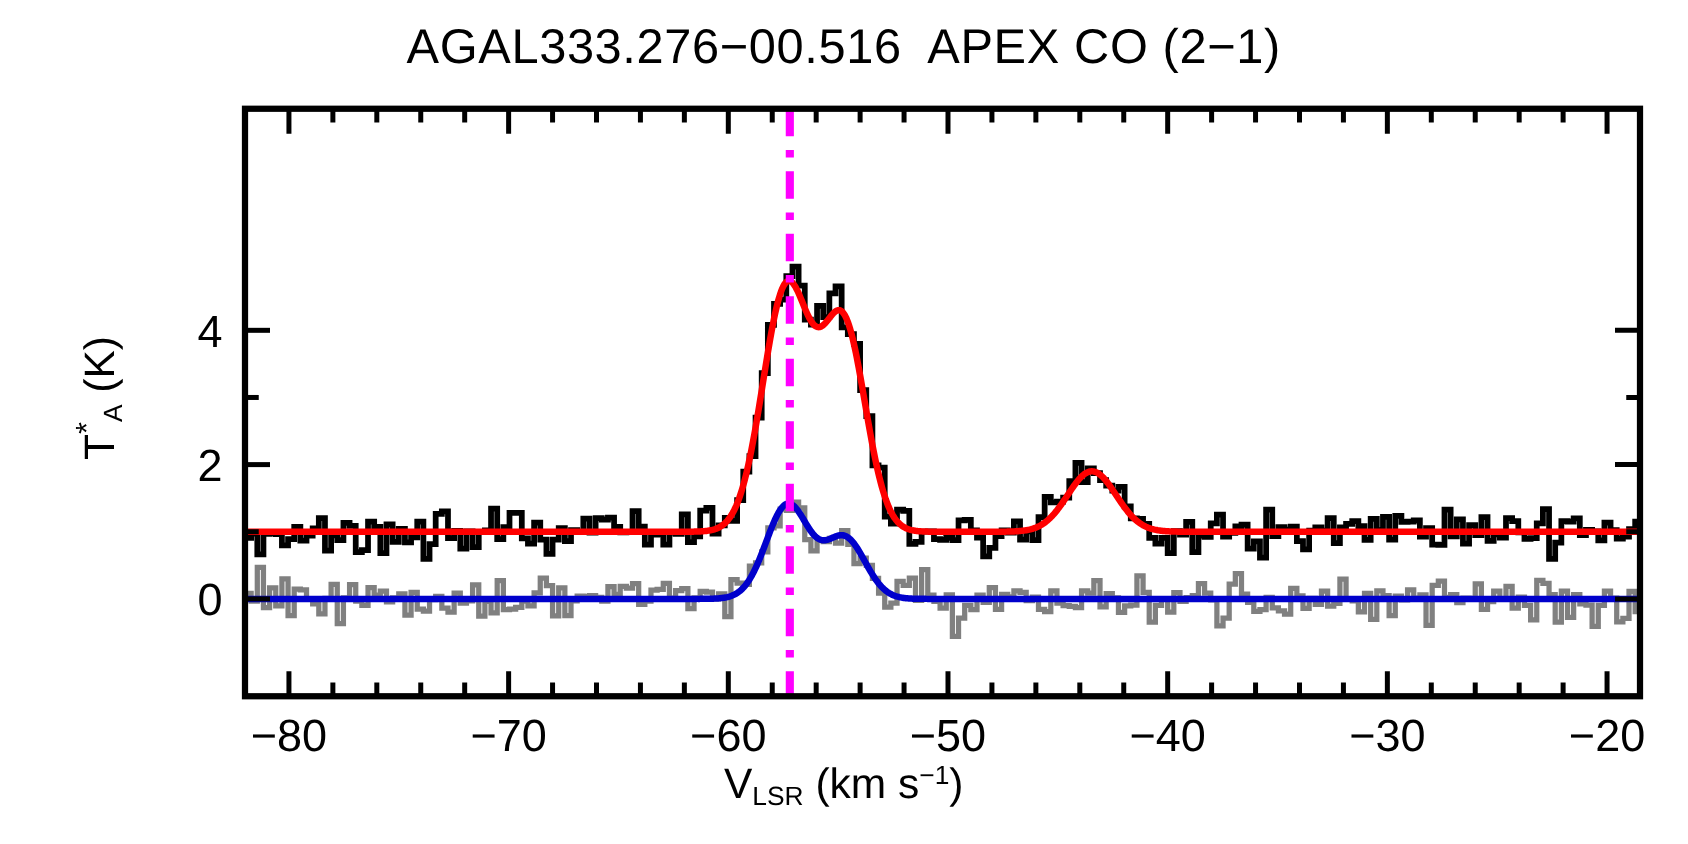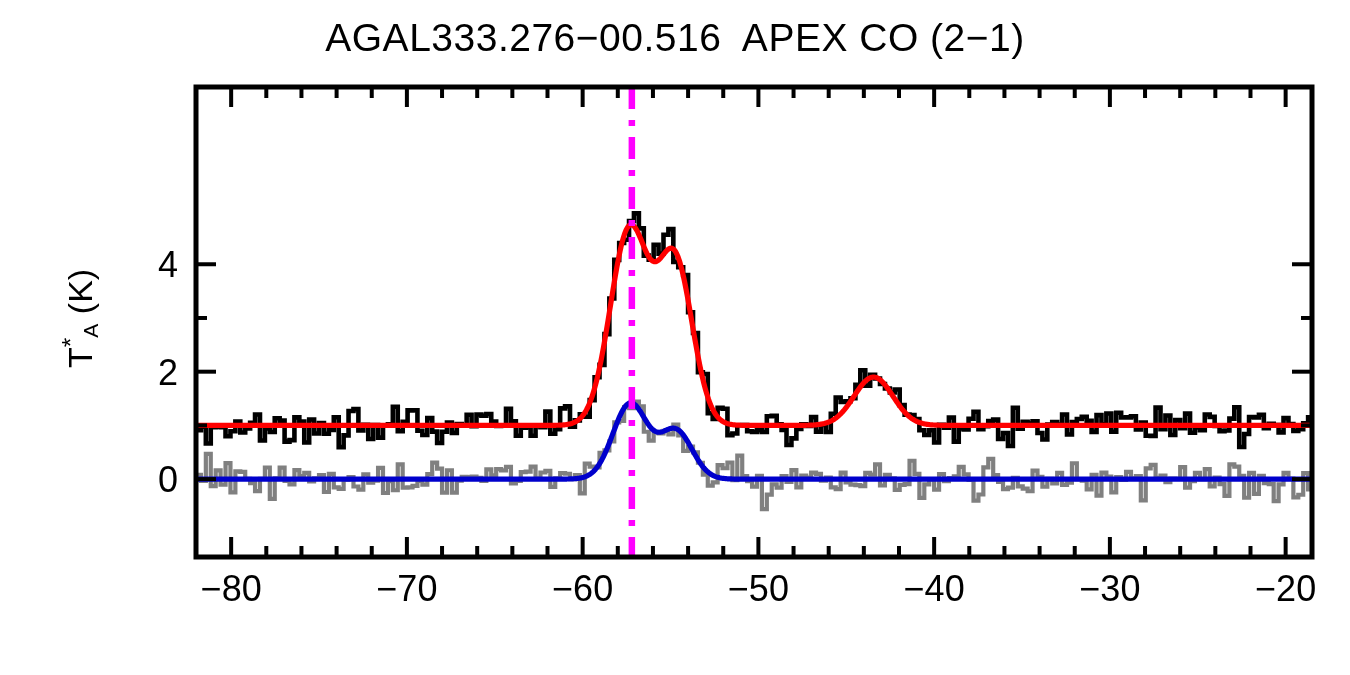--- a/index.html
+++ b/index.html
@@ -121,18 +121,21 @@
       <line x1="1312" y1="479.1142857142857" x2="1292" y2="479.1142857142857" stroke="#000000" stroke-width="4"></line>
       <text x="178" y="492.1142857142857" text-anchor="end" font-family="&quot;Liberation Sans&quot;, sans-serif" font-size="36" fill="#000000">0</text>
       <line x1="196" y1="371.6857142857143" x2="216" y2="371.6857142857143" stroke="#000000" stroke-width="4"></line>
       <line x1="1312" y1="371.6857142857143" x2="1292" y2="371.6857142857143" stroke="#000000" stroke-width="4"></line>
       <text x="178" y="384.6857142857143" text-anchor="end" font-family="&quot;Liberation Sans&quot;, sans-serif" font-size="36" fill="#000000">2</text>
       <line x1="196" y1="264.25714285714287" x2="216" y2="264.25714285714287" stroke="#000000" stroke-width="4"></line>
       <line x1="1312" y1="264.25714285714287" x2="1292" y2="264.25714285714287" stroke="#000000" stroke-width="4"></line>
       <text x="178" y="277.25714285714287" text-anchor="end" font-family="&quot;Liberation Sans&quot;, sans-serif" font-size="36" fill="#000000">4</text>
     </svg>
 
+  <div id="x-axis-title">
+    <span>V</span><span class="sub">LSR</span><span> (km s</span><span class="sup">−1</span><span>)</span>
+  </div>
 
   <div id="y-axis-title">
     <span>T</span><span class="star">*</span><span class="sub">A</span><span> (K)</span>
   </div>
 
 </div>
 
 </body></html>

